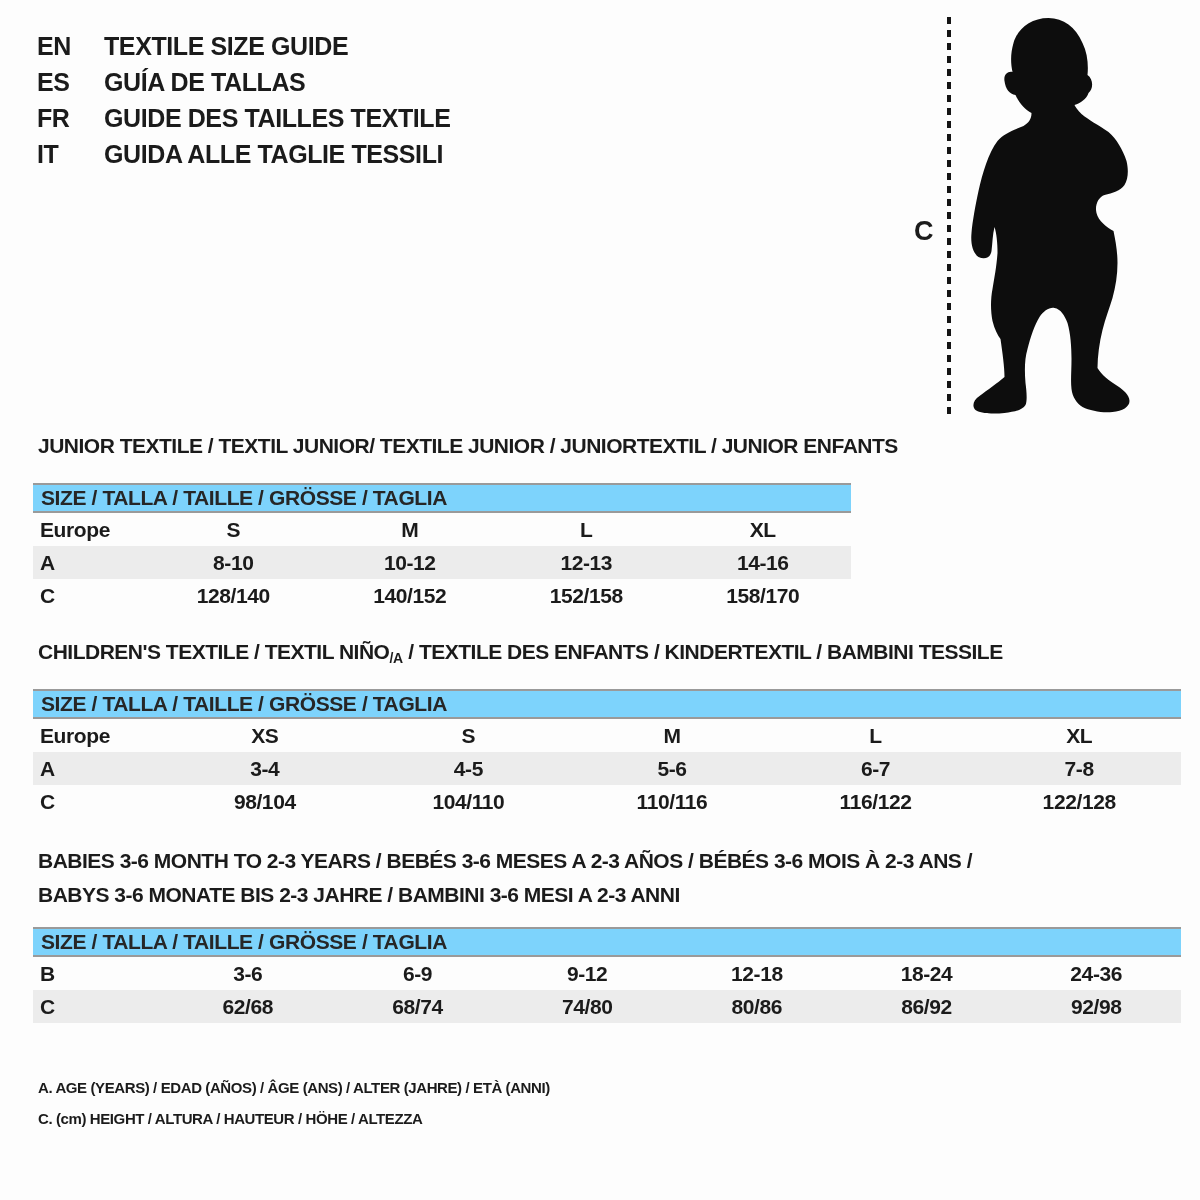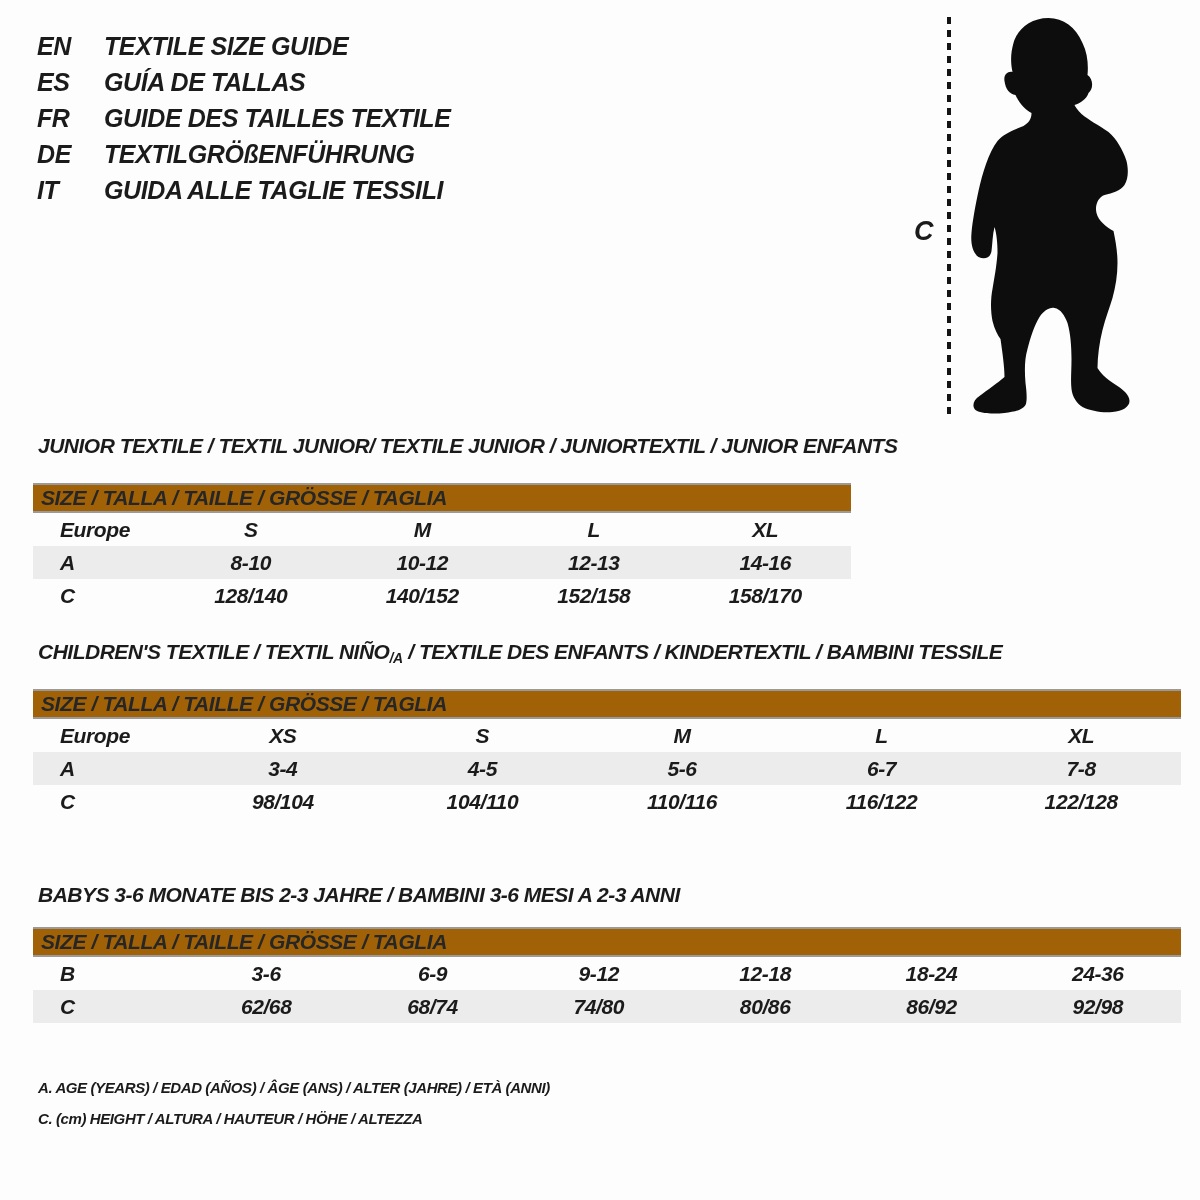--- a/index.html
+++ b/index.html
@@ -1,45 +1,45 @@
 <!DOCTYPE html>
 <html><head>
 <meta charset="utf-8">
 <style>
   html,body{margin:0;padding:0;background:#ffffff;}
   .canvas{
     position:relative;width:1200px;height:1200px;background:#fdfdfd;
     font-family:"Liberation Sans","DejaVu Sans",sans-serif;
-    font-weight:700;color:#1b1b1b;letter-spacing:-0.4px;overflow:hidden;font-style:italic;
+    font-weight:700;color:#1b1b1b;letter-spacing:-0.4px;overflow:hidden;
   }
   
   .lang-block{position:absolute;left:37px;top:28px;}
   .lang-row{display:flex;height:36px;align-items:center;font-size:25px;}
   .lang-code{width:67px;flex:0 0 67px;}
   .lang-title{white-space:nowrap;text-align:right;}
   
   .measure-line{
     position:absolute;left:947px;top:17px;width:4px;height:399px;
     background:repeating-linear-gradient(to bottom,#141414 0 7px,transparent 7px 13px);
   }
   .measure-label{position:absolute;left:914px;top:216px;font-size:27px;}
   .silhouette{position:absolute;left:970px;top:15px;width:165px;height:400px;}
   
   .sec-title{position:absolute;left:38px;margin:0;font-size:21px;letter-spacing:-0.5px;white-space:nowrap;font-weight:700;}
   .sub{font-size:14px;position:relative;top:4px;letter-spacing:-0.3px;}
   
   .tbl{position:absolute;left:33px;}
   .tbl-head{
-    height:26px;line-height:26px;background:#a16207;
+    height:26px;line-height:26px;background:#7dd3fc;
     border-top:2px solid #9a9a9a;border-bottom:2px solid #9a9a9a;
     padding-left:8px;font-size:21px;color:#262626;
   }
   .trow{display:flex;height:33px;align-items:center;font-size:21px;}
   .trow.stripe{background:#ececec;}
-  .lbl{flex:0 0 var(--lw,130px);padding-left:7px;box-sizing:border-box;margin-left:20px;}
+  .lbl{flex:0 0 var(--lw,130px);padding-left:7px;box-sizing:border-box;}
   .cell{flex:1;text-align:center;}
   .tbl.junior{--lw:112px;}
   .tbl.children,.tbl.babies{--lw:130px;}
   
   .legend{position:absolute;left:38px;top:1072px;}
   .legend-line{height:31px;line-height:31px;font-size:15px;white-space:nowrap;}
 </style>
 </head>
 <body>
 
@@ -50,24 +50,20 @@
       <span class="lang-code">EN</span>
       <span class="lang-title">TEXTILE SIZE GUIDE</span>
     </div>
     <div class="lang-row">
       <span class="lang-code">ES</span>
       <span class="lang-title">GUÍA DE TALLAS</span>
     </div>
     <div class="lang-row">
       <span class="lang-code">FR</span>
       <span class="lang-title">GUIDE DES TAILLES TEXTILE</span>
-    </div>
-    <div class="lang-row">
-      <span class="lang-code">DE</span>
-      <span class="lang-title">TEXTILGRÖßENFÜHRUNG</span>
     </div>
     <div class="lang-row">
       <span class="lang-code">IT</span>
       <span class="lang-title">GUIDA ALLE TAGLIE TESSILI</span>
     </div>
   </div>
 
   <div class="measure-line"></div>
   <span class="measure-label">C</span>
   <svg class="silhouette" viewBox="0 0 164 400" xmlns="http://www.w3.org/2000/svg">
@@ -171,20 +167,21 @@
     <div class="trow">
       <span class="lbl">C</span>
       <span class="cell">98/104</span>
       <span class="cell">104/110</span>
       <span class="cell">110/116</span>
       <span class="cell">116/122</span>
       <span class="cell">122/128</span>
     </div>
   </div>
 
+  <h2 class="sec-title" style="top:849px;">BABIES 3-6 MONTH TO 2-3 YEARS / BEBÉS 3-6 MESES A 2-3 AÑOS / BÉBÉS 3-6 MOIS À 2-3 ANS /</h2>
   <h2 class="sec-title" style="top:883px;">BABYS 3-6 MONATE BIS 2-3 JAHRE / BAMBINI 3-6 MESI A 2-3 ANNI</h2>
   <div class="tbl babies" style="top:927px;width:1148px;">
     <div class="tbl-head">SIZE / TALLA / TAILLE / GRÖSSE / TAGLIA</div>
     <div class="trow">
       <span class="lbl">B</span>
       <span class="cell">3-6</span>
       <span class="cell">6-9</span>
       <span class="cell">9-12</span>
       <span class="cell">12-18</span>
       <span class="cell">18-24</span>

